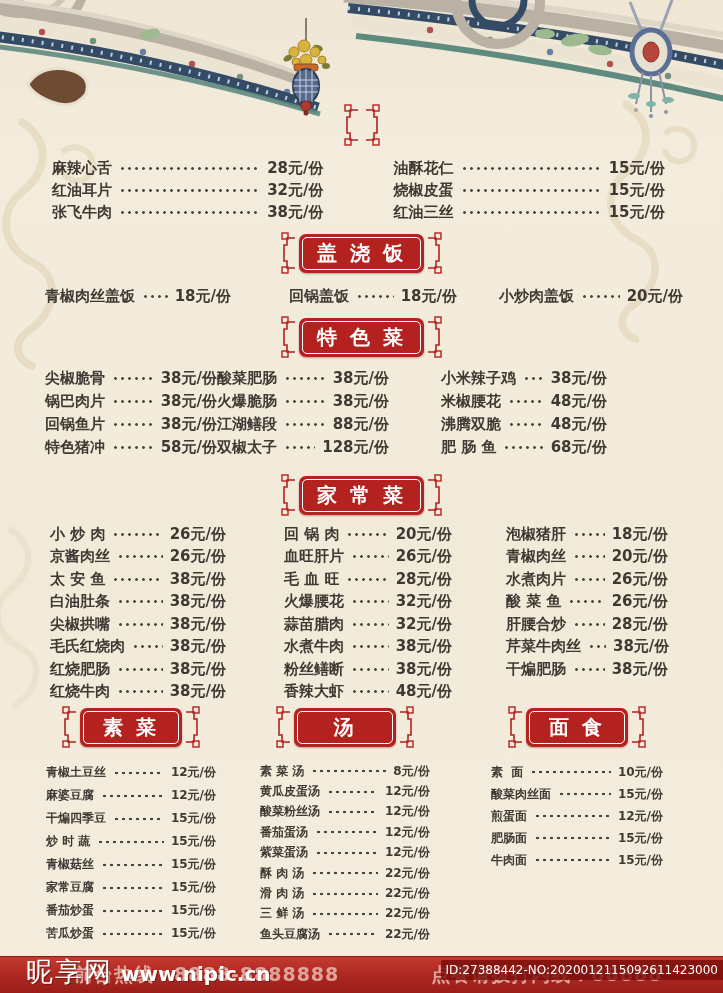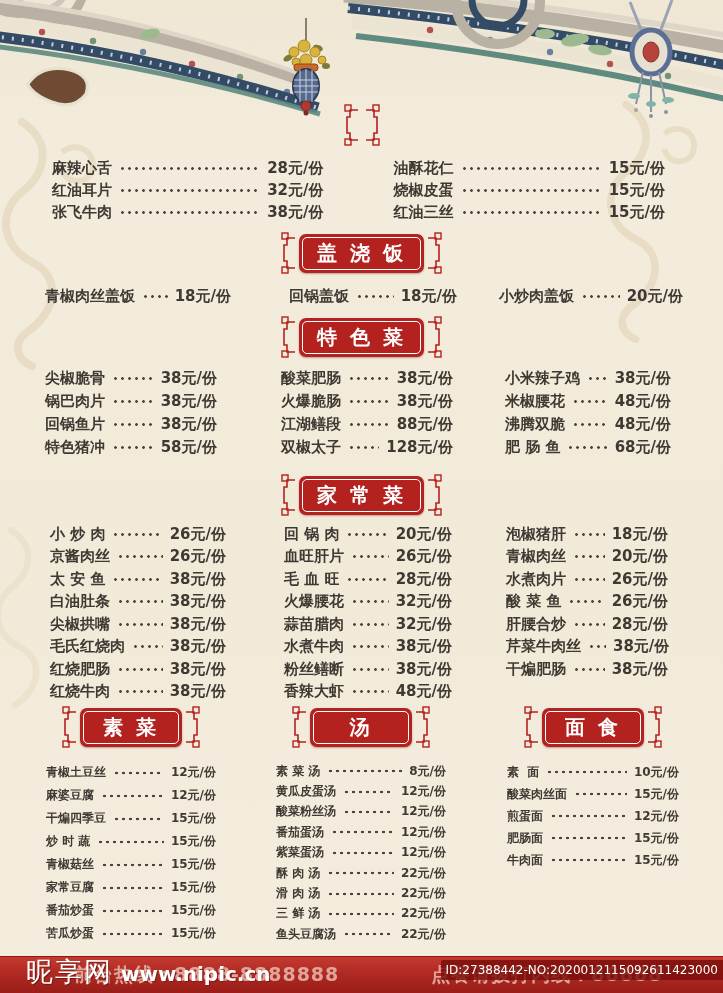--- a/index.html
+++ b/index.html
@@ -28,35 +28,35 @@
   .cols2{display:flex;padding:0 58px 0 52px;column-gap:70px;text-align:center;}
   .cols2 .col{flex:1;display:flex;flex-direction:column;}
   .cols2 .row{height:22px;}
   .cols-rice{display:flex;padding-left:45px;}
   .cols-rice .col:nth-child(1){width:186px;margin-right:58px}
   .cols-rice .col:nth-child(2){width:168px;margin-right:42px}
   .cols-rice .col:nth-child(3){width:184px}
   .cols-rice .row{height:22px}
   .cols3{display:flex;}
   #sec-special .cols3{padding-left:45px}
-  #sec-special .col:nth-child(1){width:172px;margin-right:64px}
+  #sec-special .col:nth-child(1){width:172px;}
   #sec-special .col:nth-child(2){width:172px;margin-right:52px}
   #sec-special .col:nth-child(3){width:166px}
   #sec-special .badge{margin-bottom:8px}
   #sec-special .row{height:23px}
   #sec-home .cols3{padding-left:50px}
   #sec-home .col:nth-child(1){width:176px;margin-right:58px}
   #sec-home .col:nth-child(2){width:168px;margin-right:54px}
   #sec-home .col:nth-child(3){width:162px}
   #sec-home .badge{margin-bottom:6px}
   #sec-home .row{height:22.5px}
   .col{display:flex;flex-direction:column}
   .triple{display:flex;padding-left:46px;}
   .sub{display:flex;flex-direction:column;}
-  .sub:nth-child(1){width:170px;margin-right:60px}
+  .sub:nth-child(1){width:170px;margin-right:44px}
   .sub:nth-child(2){width:170px;margin-right:61px}
   .sub:nth-child(3){width:172px}
   .sub .badge{margin-bottom:12px}
   .sub .row{font-size:12px}
   #list-veg .row{height:23px}
   #list-soup .row{height:20.4px}
   #list-noodle .row{height:22px}
   
   .footer-bar{position:absolute;left:0;right:0;bottom:0;height:36px;
     background:linear-gradient(#c43a30 0%,#b02a23 45%,#9a1d17 100%);

